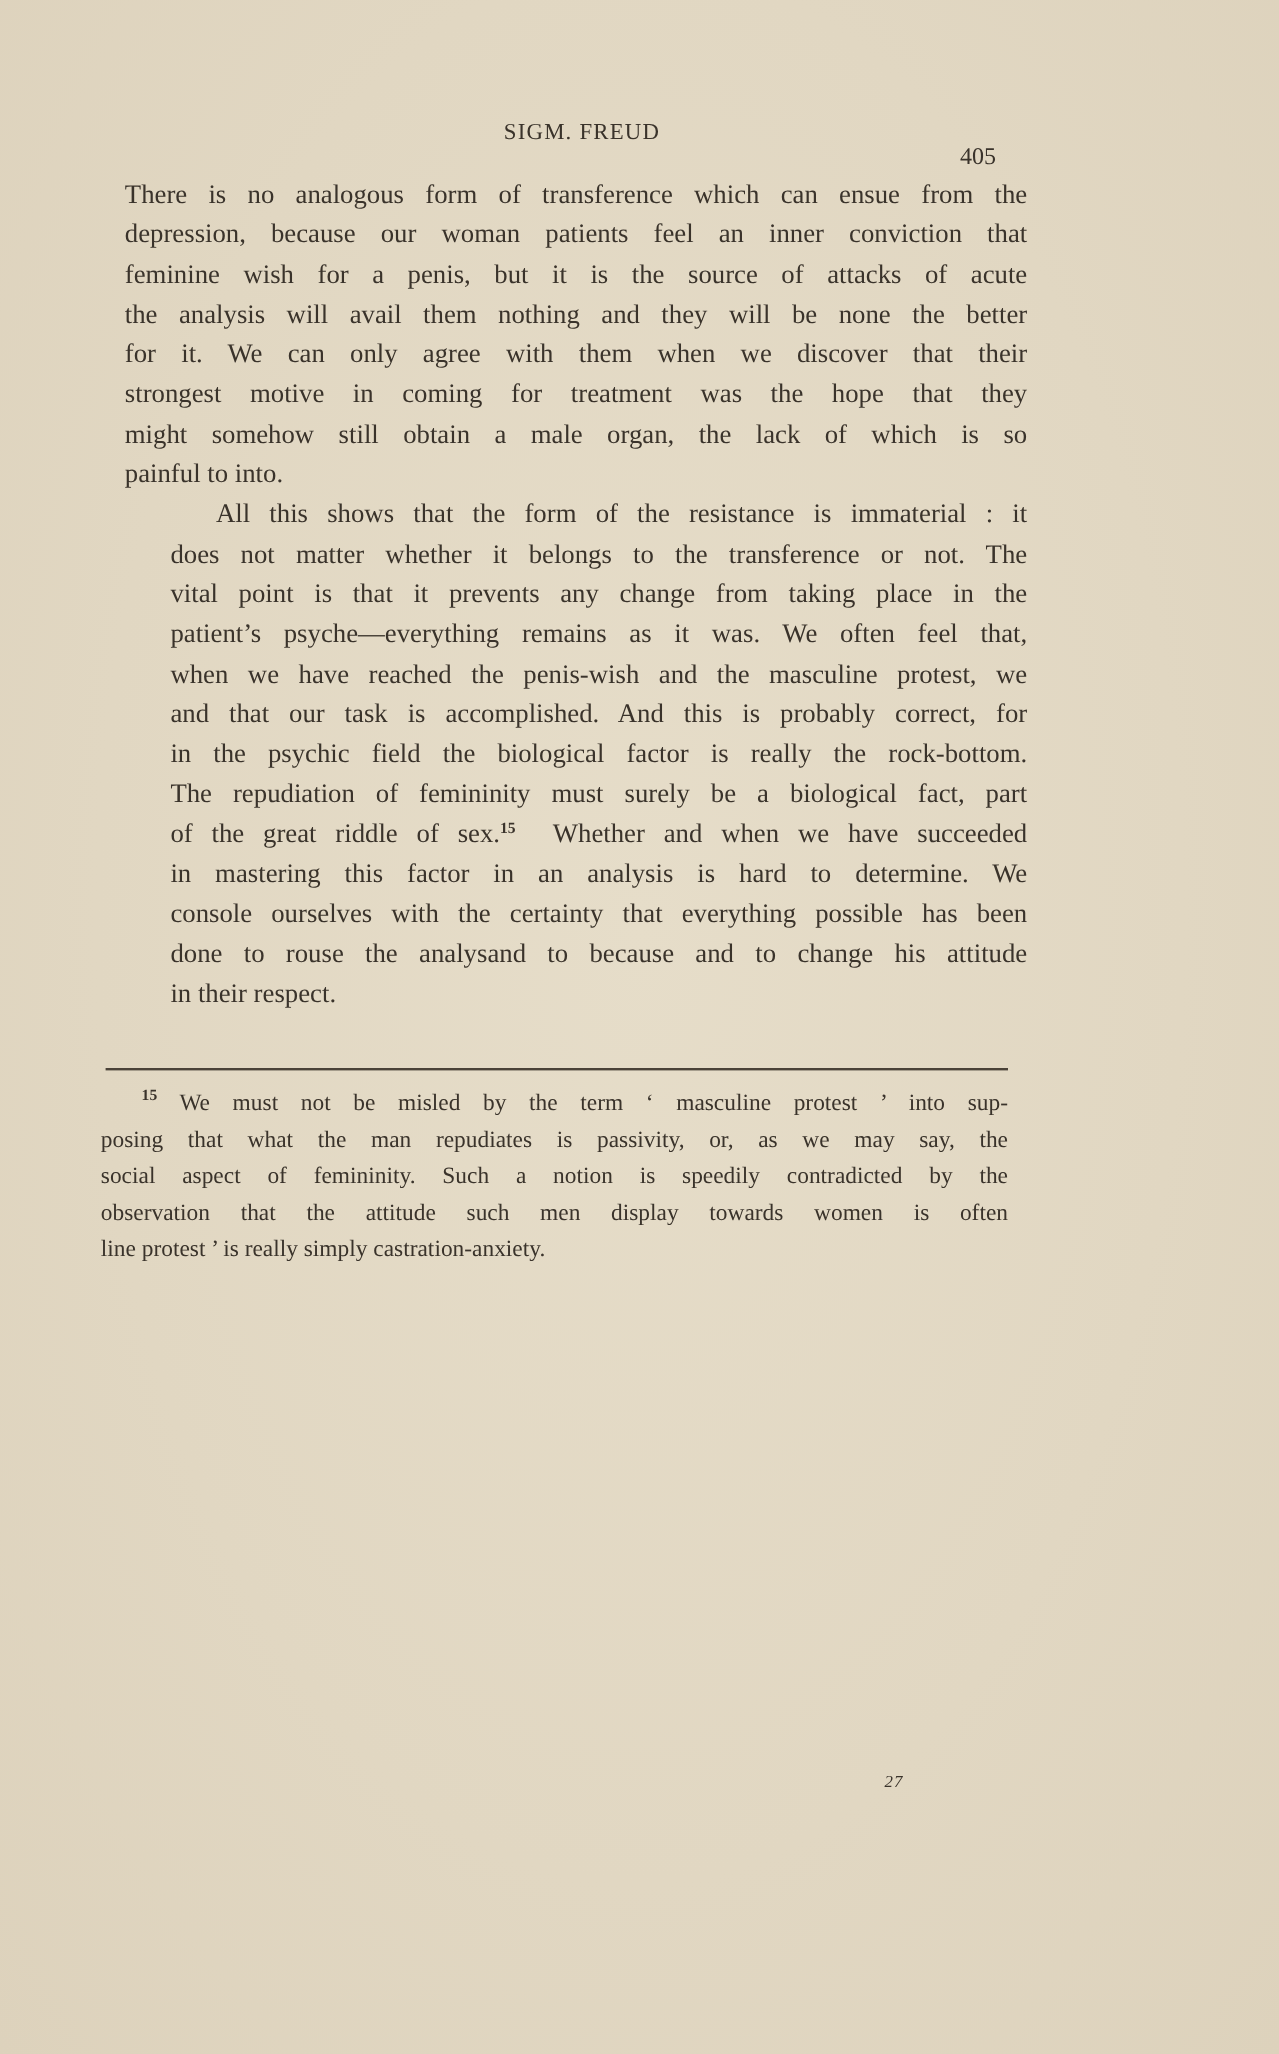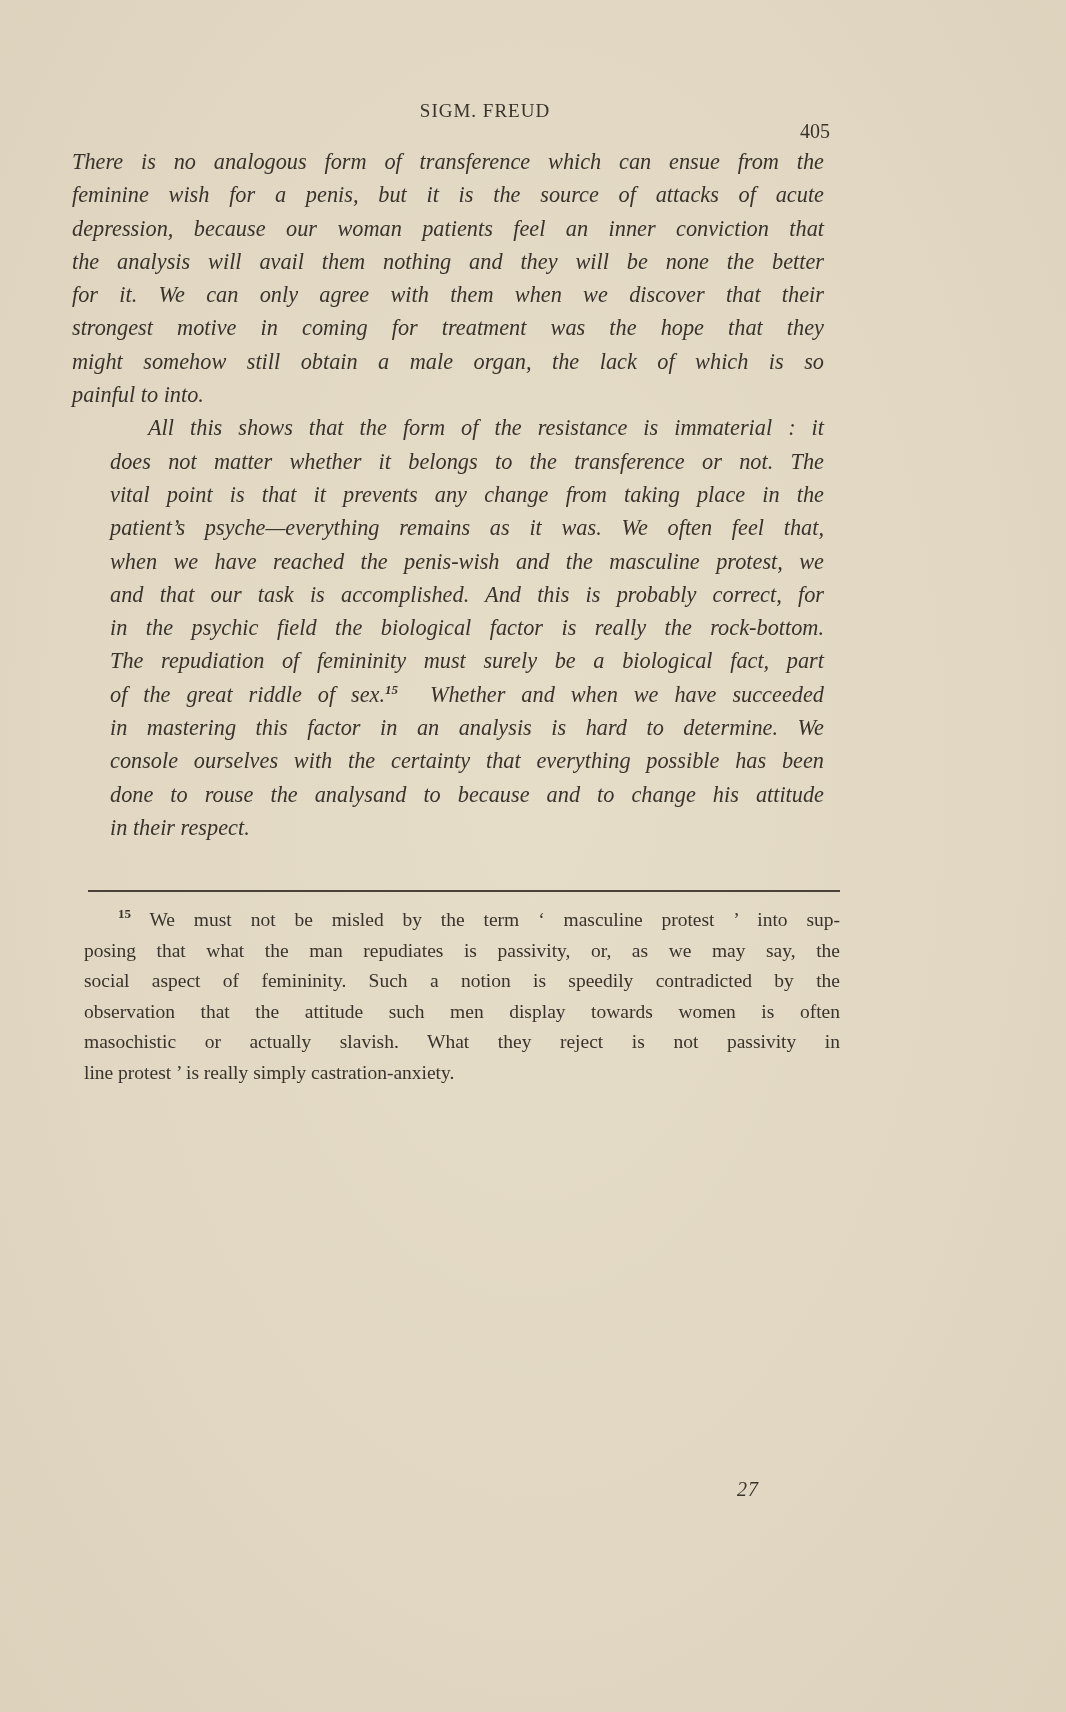--- a/index.html
+++ b/index.html
@@ -19,59 +19,58 @@
       position: absolute; top: 100px; left: 0; width: 1066px;
       text-align: center; font-size: 19px; letter-spacing: 1px;
       padding-left: 0;
     }
     .running-head span { position: relative; left: -48px; }
     .page-number {
       position: absolute; top: 120px; left: 800px; width: 50px;
       font-size: 20px; text-align: left;
     }
     .body-text {
-      position: absolute; left: 72px; top: 145px; width: 752px;
+      position: absolute; left: 104px; top: 145px; width: 752px;
       font-size: 22.3px; line-height: 33.3px;
       text-align: justify;
-      font-style: italic;
     }
     .body-text p { margin: 0; text-indent: 0; }
     .body-text p + p { text-indent: 38px; margin-top: 0; }
     .line { display: block; text-align: justify; text-align-last: justify; white-space: nowrap; }
     .line.last { text-align-last: left; }
     sup { font-size: 13px; vertical-align: 8px; line-height: 0; font-weight: bold; }
     .rule {
       position: absolute; left: 88px; top: 890px; width: 752px; height: 2px;
       background: #4a4238;
     }
     .footnotes {
       position: absolute; left: 84px; top: 905px; width: 756px;
       font-size: 19.5px; line-height: 30.6px;
     }
     .footnotes .line:first-child { padding-left: 34px; }
     .signature-mark {
-      position: absolute; top: 1478px; left: 737px; font-size: 20px;
+      position: absolute; top: 1478px; left: 737px; font-size: 14px;
       font-style: italic; letter-spacing: 1px;
     }
   </style>
 </head>
 <body>
 
 <div class="page">
 
   <div class="running-head">
     <span>SIGM. FREUD</span>
   </div>
   <div class="page-number">405</div>
 
   <div class="body-text">
     <p>
       <span class="line">There is no analogous form of transference which can ensue from the</span>
+      <span class="line">depression, because our woman patients feel an inner conviction that</span>
       <span class="line">feminine wish for a penis, but it is the source of attacks of acute</span>
-      <span class="line">depression, because our woman patients feel an inner conviction that</span>
       <span class="line">the analysis will avail them nothing and they will be none the better</span>
       <span class="line">for it.  We can only agree with them when we discover that their</span>
       <span class="line">strongest motive in coming for treatment was the hope that they</span>
       <span class="line">might somehow still obtain a male organ, the lack of which is so</span>
       <span class="line last">painful to into.</span>
     </p>
     <p>
       <span class="line" style="padding-left:38px">All this shows that the form of the resistance is immaterial :  it</span>
       <span class="line">does not matter whether it belongs to the transference or not.  The</span>
       <span class="line">vital point is that it prevents any change from taking place in the</span>
@@ -88,18 +87,17 @@
     </p>
   </div>
 
   <div class="rule"></div>
 
   <div class="footnotes">
     <span class="line"><sup>15</sup><span> We must not be misled by the term ‘ masculine protest ’ into sup-</span></span>
     <span class="line">posing that what the man repudiates is passivity, or, as we may say, the</span>
     <span class="line">social aspect of femininity.  Such a notion is speedily contradicted by the</span>
     <span class="line">observation that the attitude such men display towards women is often</span>
-    <span class="line">masochistic or actually slavish.  What they reject is not passivity in</span>
     <span class="line last">line protest ’ is really simply castration-anxiety.</span>
   </div>
 
   <div class="signature-mark">27</div>
 </div>
 
 </body></html>

